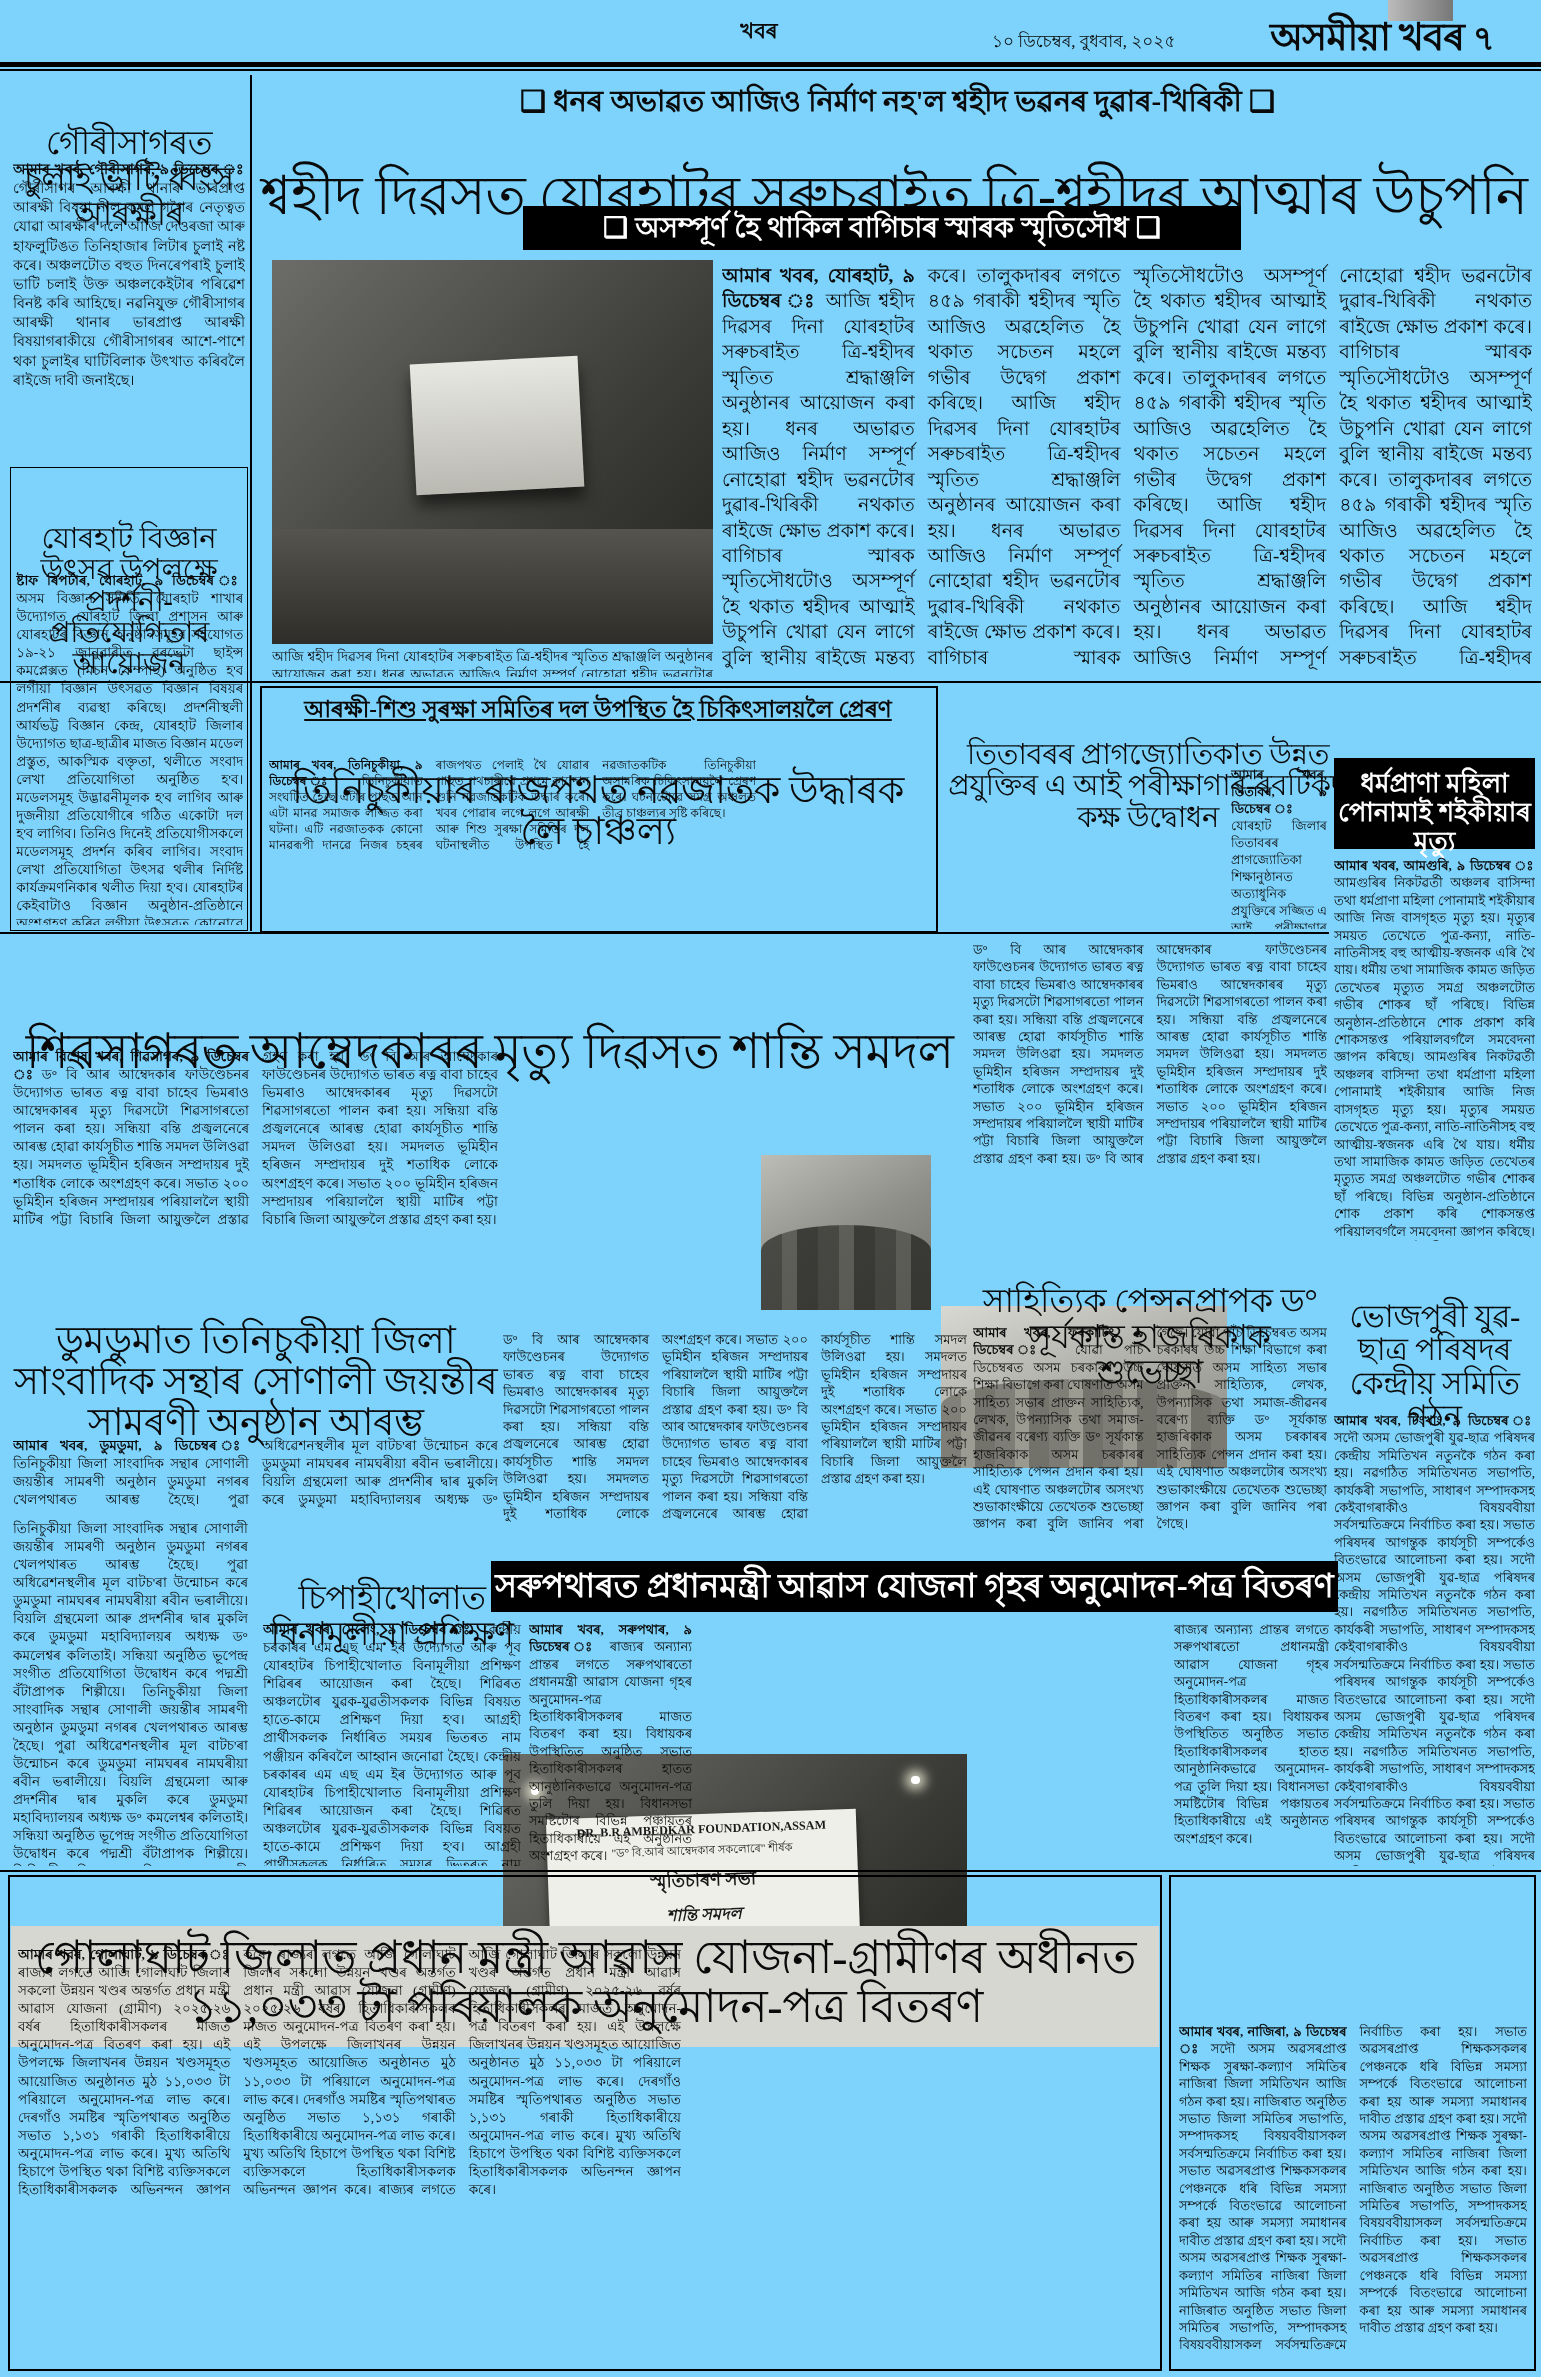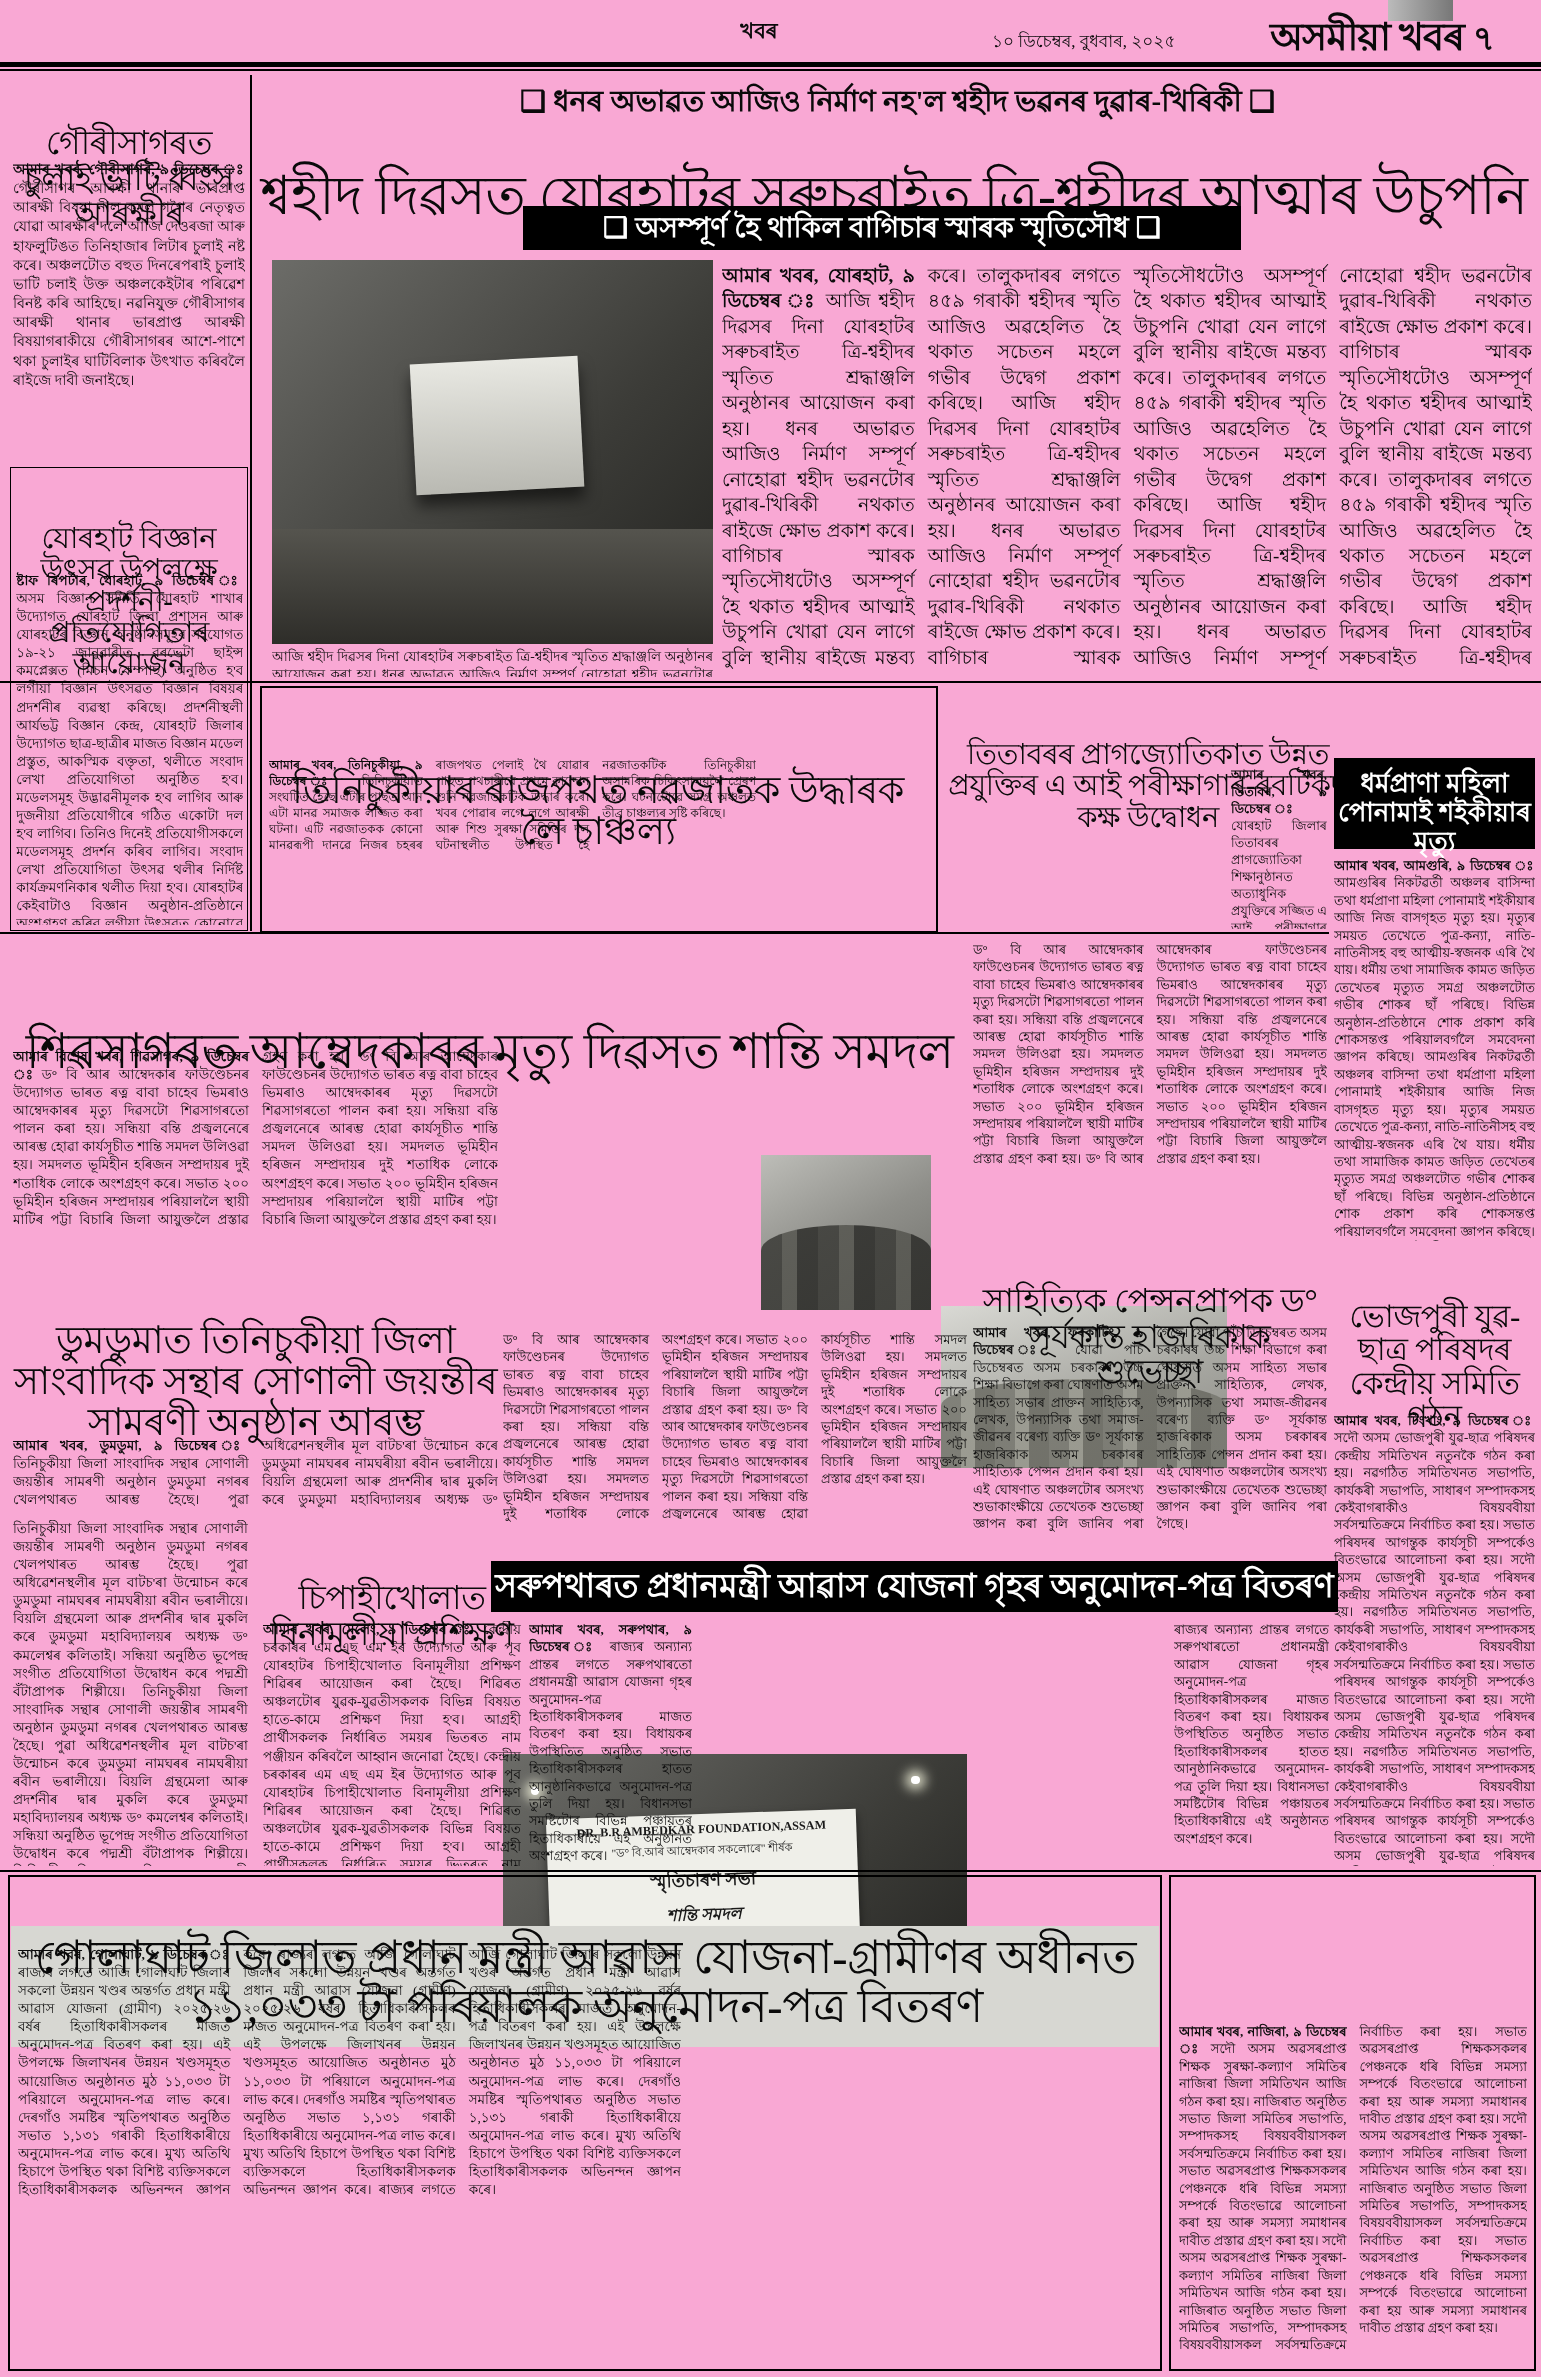--- a/index.html
+++ b/index.html
@@ -1,16 +1,16 @@
 <!DOCTYPE html>
 <html style="font-size:13px"><head>
 <meta charset="utf-8">
 <style>
   html,body{margin:0;padding:0;background:#888;}
-  #page{position:relative;width:1541px;height:2377px;background:#f9a8d4;color:#0a0a0a;
+  #page{position:relative;width:1541px;height:2377px;background:#7dd3fc;color:#0a0a0a;
         font-family:"Liberation Serif","DejaVu Serif",serif;overflow:hidden;}
   .abs{position:absolute;box-sizing:border-box;}
   .ctr{text-align:center;}
   .hl{font-weight:normal;line-height:1.08;letter-spacing:-0.4px;margin-top:48px;}
   .kick{font-weight:bold;}
   .body-txt{font-size:14.3px;line-height:1.34;text-align:justify;overflow:hidden;
             font-family:"Liberation Serif","DejaVu Serif",serif;}
   .cols2{column-count:2;column-gap:13px;}
   .cols3{column-count:3;column-gap:13px;}
   .cols4{column-count:4;column-gap:13px;}
@@ -76,20 +76,21 @@
     <b class="byline">আমাৰ খবৰ, যোৰহাট, ৯ ডিচেম্বৰ ঃ</b>
     <span>আজি শ্বহীদ দিৱসৰ দিনা যোৰহাটৰ সৰুচৰাইত ত্ৰি-শ্বহীদৰ স্মৃতিত শ্ৰদ্ধাঞ্জলি অনুষ্ঠানৰ আয়োজন কৰা হয়। ধনৰ অভাৱত আজিও নিৰ্মাণ সম্পূৰ্ণ নোহোৱা শ্বহীদ ভৱনটোৰ দুৱাৰ-খিৰিকী নথকাত ৰাইজে ক্ষোভ প্ৰকাশ কৰে। বাগিচাৰ স্মাৰক স্মৃতিসৌধটোও অসম্পূৰ্ণ হৈ থকাত শ্বহীদৰ আত্মাই উচুপনি খোৱা যেন লাগে বুলি স্থানীয় ৰাইজে মন্তব্য কৰে। তালুকদাৰৰ লগতে ৪৫৯ গৰাকী শ্বহীদৰ স্মৃতি আজিও অৱহেলিত হৈ থকাত সচেতন মহলে গভীৰ উদ্বেগ প্ৰকাশ কৰিছে। আজি শ্বহীদ দিৱসৰ দিনা যোৰহাটৰ সৰুচৰাইত ত্ৰি-শ্বহীদৰ স্মৃতিত শ্ৰদ্ধাঞ্জলি অনুষ্ঠানৰ আয়োজন কৰা হয়। ধনৰ অভাৱত আজিও নিৰ্মাণ সম্পূৰ্ণ নোহোৱা শ্বহীদ ভৱনটোৰ দুৱাৰ-খিৰিকী নথকাত ৰাইজে ক্ষোভ প্ৰকাশ কৰে। বাগিচাৰ স্মাৰক স্মৃতিসৌধটোও অসম্পূৰ্ণ হৈ থকাত শ্বহীদৰ আত্মাই উচুপনি খোৱা যেন লাগে বুলি স্থানীয় ৰাইজে মন্তব্য কৰে। তালুকদাৰৰ লগতে ৪৫৯ গৰাকী শ্বহীদৰ স্মৃতি আজিও অৱহেলিত হৈ থকাত সচেতন মহলে গভীৰ উদ্বেগ প্ৰকাশ কৰিছে। আজি শ্বহীদ দিৱসৰ দিনা যোৰহাটৰ সৰুচৰাইত ত্ৰি-শ্বহীদৰ স্মৃতিত শ্ৰদ্ধাঞ্জলি অনুষ্ঠানৰ আয়োজন কৰা হয়। ধনৰ অভাৱত আজিও নিৰ্মাণ সম্পূৰ্ণ নোহোৱা শ্বহীদ ভৱনটোৰ দুৱাৰ-খিৰিকী নথকাত ৰাইজে ক্ষোভ প্ৰকাশ কৰে। বাগিচাৰ স্মাৰক স্মৃতিসৌধটোও অসম্পূৰ্ণ হৈ থকাত শ্বহীদৰ আত্মাই উচুপনি খোৱা যেন লাগে বুলি স্থানীয় ৰাইজে মন্তব্য কৰে। তালুকদাৰৰ লগতে ৪৫৯ গৰাকী শ্বহীদৰ স্মৃতি আজিও অৱহেলিত হৈ থকাত সচেতন মহলে গভীৰ উদ্বেগ প্ৰকাশ কৰিছে। আজি শ্বহীদ দিৱসৰ দিনা যোৰহাটৰ সৰুচৰাইত ত্ৰি-শ্বহীদৰ স্মৃতিত শ্ৰদ্ধাঞ্জলি অনুষ্ঠানৰ আয়োজন কৰা হয়। ধনৰ অভাৱত আজিও নিৰ্মাণ সম্পূৰ্ণ নোহোৱা শ্বহীদ ভৱনটোৰ দুৱাৰ-খিৰিকী নথকাত ৰাইজে ক্ষোভ প্ৰকাশ কৰে। বাগিচাৰ স্মাৰক স্মৃতিসৌধটোও অসম্পূৰ্ণ হৈ থকাত শ্বহীদৰ আত্মাই উচুপনি খোৱা যেন লাগে বুলি স্থানীয় ৰাইজে মন্তব্য কৰে। তালুকদাৰৰ লগতে ৪৫৯ গৰাকী শ্বহীদৰ স্মৃতি আজিও অৱহেলিত হৈ থকাত সচেতন মহলে গভীৰ উদ্বেগ প্ৰকাশ কৰিছে। আজি শ্বহীদ দিৱসৰ দিনা যোৰহাটৰ সৰুচৰাইত ত্ৰি-শ্বহীদৰ স্মৃতিত শ্ৰদ্ধাঞ্জলি অনুষ্ঠানৰ আয়োজন কৰা হয়। ধনৰ অভাৱত আজিও নিৰ্মাণ সম্পূৰ্ণ নোহোৱা শ্বহীদ ভৱনটোৰ দুৱাৰ-খিৰিকী নথকাত ৰাইজে ক্ষোভ প্ৰকাশ কৰে। বাগিচাৰ স্মাৰক স্মৃতিসৌধটোও অসম্পূৰ্ণ হৈ থকাত শ্বহীদৰ আত্মাই উচুপনি খোৱা যেন লাগে বুলি স্থানীয় ৰাইজে মন্তব্য কৰে। তালুকদাৰৰ লগতে ৪৫৯ গৰাকী শ্বহীদৰ স্মৃতি আজিও অৱহেলিত হৈ থকাত সচেতন মহলে গভীৰ উদ্বেগ প্ৰকাশ কৰিছে।</span>
   </div>
   <div class="abs body-txt" style="left:272px;top:648px;width:441px;height:29px;font-size:13.5px;">
     <span>আজি শ্বহীদ দিৱসৰ দিনা যোৰহাটৰ সৰুচৰাইত ত্ৰি-শ্বহীদৰ স্মৃতিত শ্ৰদ্ধাঞ্জলি অনুষ্ঠানৰ আয়োজন কৰা হয়। ধনৰ অভাৱত আজিও নিৰ্মাণ সম্পূৰ্ণ নোহোৱা শ্বহীদ ভৱনটোৰ দুৱাৰ-খিৰিকী নথকাত ৰাইজে ক্ষোভ প্ৰকাশ কৰে। বাগিচাৰ স্মাৰক স্মৃতিসৌধটোও অসম্পূৰ্ণ হৈ থকাত শ্বহীদৰ আত্মাই উচুপনি খোৱা যেন লাগে বুলি স্থানীয় ৰাইজে মন্তব্য কৰে। তালুকদাৰৰ লগতে ৪৫৯ গৰাকী শ্বহীদৰ স্মৃতি আজিও অৱহেলিত হৈ থকাত সচেতন মহলে গভীৰ উদ্বেগ প্ৰকাশ কৰিছে।</span>
   </div>
 
   <div class="abs rule-h" style="left:0;top:681px;width:1541px;height:2.4px;"></div>
 
   <div class="abs frame" style="left:260px;top:686px;width:678px;height:247px;"></div>
+  <div class="abs kick ctr" style="left:269px;top:691px;width:658px;font-size:23px;text-decoration:underline;">আৰক্ষী-শিশু সুৰক্ষা সমিতিৰ দল উপস্থিত হৈ চিকিৎসালয়লৈ প্ৰেৰণ</div>
   <div class="abs hl ctr" style="left:269px;top:722px;width:658px;font-size:38px;">তিনিচুকীয়াৰ ৰাজপথত নৱজাতক উদ্ধাৰক লৈ চাঞ্চল্য</div>
   <div class="abs body-txt cols3" style="left:269px;top:757px;width:487px;height:155px;font-size:12px;">
     <b class="byline">আমাৰ খবৰ, তিনিচুকীয়া, ৯ ডিচেম্বৰ ঃ</b>
     <span>তিনিচুকীয়াত সংঘটিত হৈছে এটাৰ পাছত আন এটা মানৱ সমাজক লজ্জিত কৰা ঘটনা। এটি নৱজাতকক কোনো মানৱৰূপী দানৱে নিজৰ চহৰৰ ৰাজপথত পেলাই থৈ যোৱাৰ পাছত পথচাৰীয়ে প্ৰথমে কান্দোন শুনি নৱজাতকটিক উদ্ধাৰ কৰে। খবৰ পোৱাৰ লগে লগে আৰক্ষী আৰু শিশু সুৰক্ষা সমিতিৰ দল ঘটনাস্থলীত উপস্থিত হৈ নৱজাতকটিক তিনিচুকীয়া অসামৰিক চিকিৎসালয়লৈ প্ৰেৰণ কৰে। ঘটনাটোৱে সমগ্ৰ অঞ্চলত তীব্ৰ চাঞ্চল্যৰ সৃষ্টি কৰিছে।</span>
   </div>
   <div class="abs photo-mid" style="left:761px;top:771px;width:170px;height:155px;">
     <div class="crowd"></div>
   </div>
 
   <div class="abs hl ctr" style="left:944px;top:691px;width:408px;font-size:29px;">তিতাবৰৰ প্ৰাগজ্যোতিকাত উন্নত প্ৰযুক্তিৰ এ আই পৰীক্ষাগাৰ-ৰবটিকছ কক্ষ উদ্বোধন</div>

